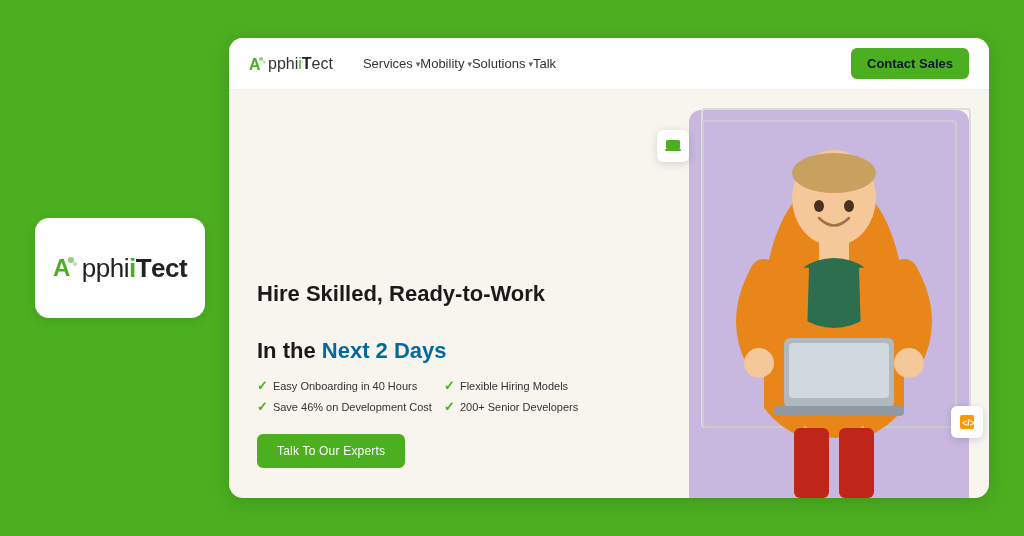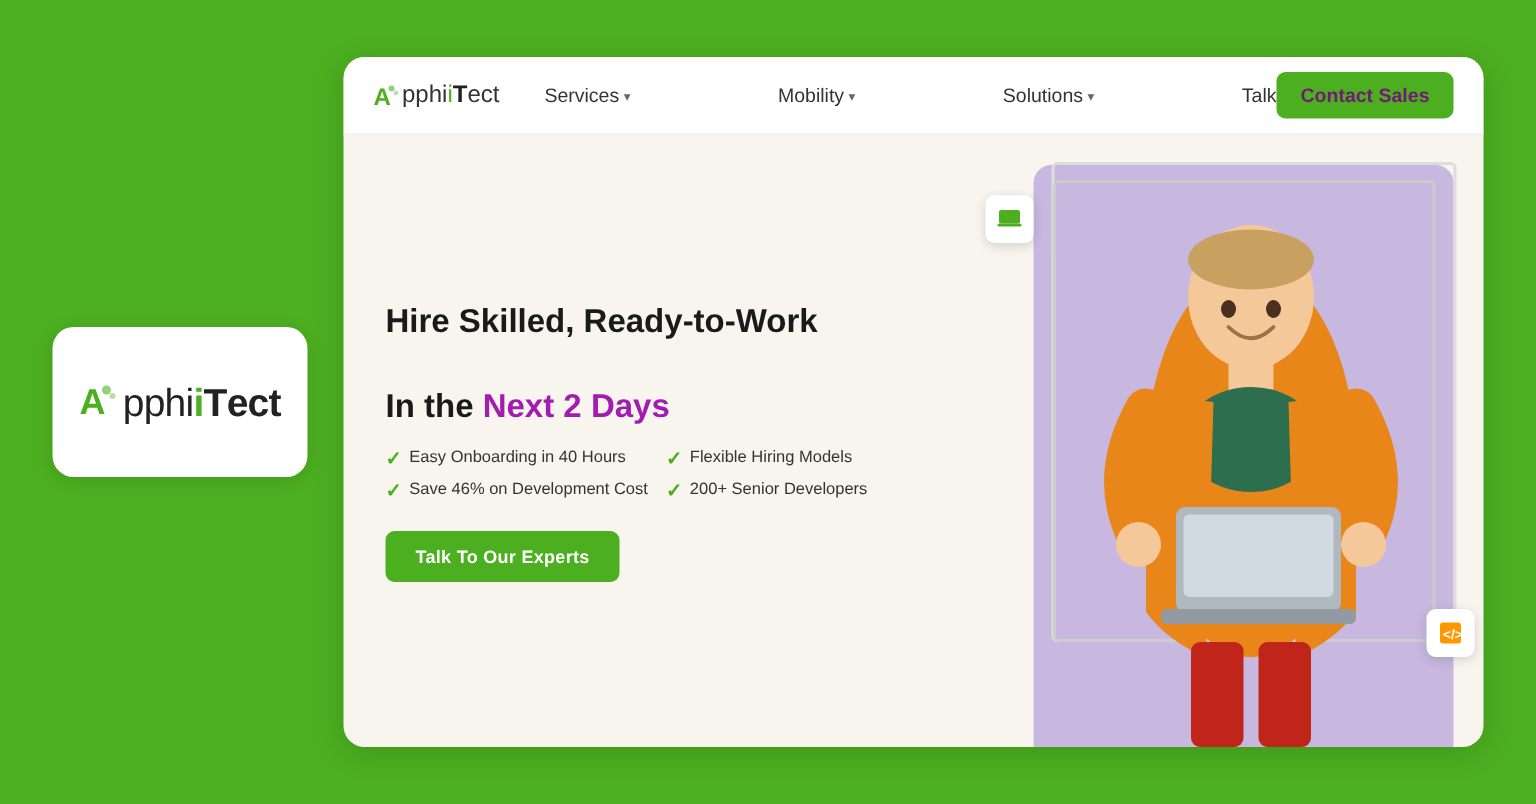--- a/index.html
+++ b/index.html
@@ -107,41 +107,40 @@
     .nav-logo-svg {
       width: 18px;
       height: 18px;
       margin-right: 1px;
     }
 
     .nav-links {
       display: flex;
       align-items: center;
       flex: 1;
-      justify-content: space-between;
     }
 
     .nav-link {
       font-size: 13px;
       color: #333;
       cursor: pointer;
       display: flex;
       align-items: center;
       gap: 3px;
       white-space: nowrap;
     }
 
     .nav-chevron {
       font-size: 9px;
       color: #666;
     }
 
     .nav-cta {
       background: #4caf20;
-      color: #701a75;
+      color: #0f172a;
       border: none;
       border-radius: 6px;
       padding: 8px 16px;
       font-size: 13px;
       font-weight: 600;
       cursor: pointer;
       white-space: nowrap;
     }
 
     
@@ -150,35 +149,35 @@
       flex: 1;
       position: relative;
       overflow: hidden;
     }
 
     .hero-left {
       flex: 1;
       padding: 30px 28px;
       display: flex;
       flex-direction: column;
-      justify-content: center;
+      justify-content: flex-end;
       z-index: 2;
       max-width: 420px;
     }
 
     .hero-heading {
       font-size: 22px;
       font-weight: 800;
       color: #1a1a1a;
       line-height: 1.3;
       margin-bottom: 12px;
     }
 
     .hero-heading .highlight {
-      color: #a21caf;
+      color: #0369a1;
     }
 
     .hero-subtext {
       font-size: 11.5px;
       color: #555;
       line-height: 1.6;
       margin-bottom: 16px;
       max-width: 320px;
     }
 
@@ -204,21 +203,21 @@
       font-weight: 700;
     }
 
     .hero-btn {
       background: #4caf20;
       color: #fff;
       border: none;
       border-radius: 6px;
       padding: 10px 20px;
       font-size: 12px;
-      font-weight: 700;
+      font-weight: 400;
       cursor: pointer;
       width: fit-content;
       letter-spacing: 0.2px;
     }
 
     
     .hero-right {
       position: absolute;
       right: 0;
       top: 0;

